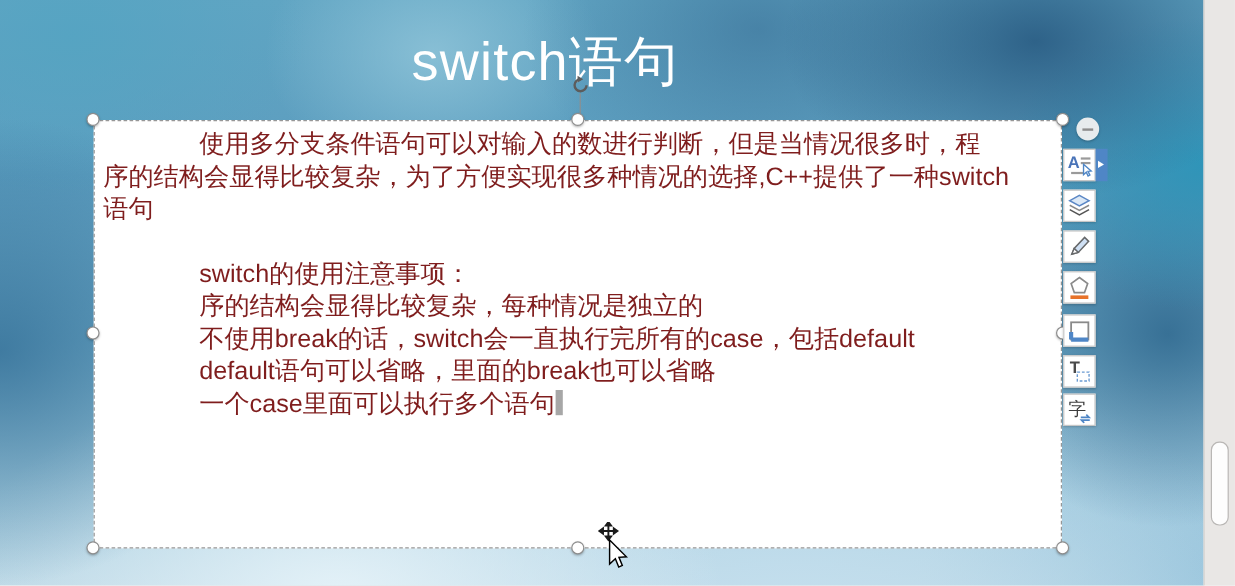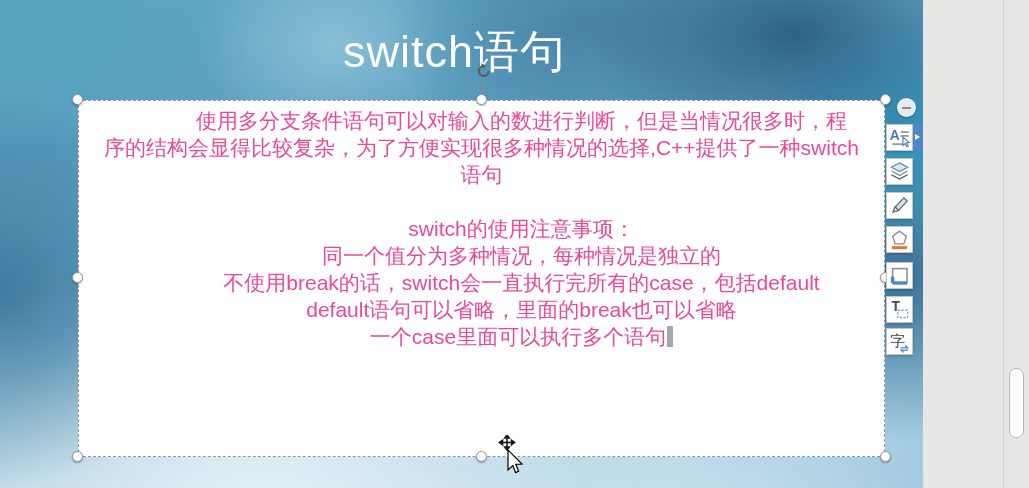--- a/index.html
+++ b/index.html
@@ -1,20 +1,20 @@
 <!DOCTYPE html>
 <html><head>
 <meta charset="utf-8">
 <style>
   html,body{margin:0;padding:0;}
   body{font-family:"Liberation Sans", sans-serif; background:#e9e7e5;}
   .stage{position:relative;width:1029px;height:488px;overflow:hidden;}
 
   
-  .slide{position:absolute;left:0;top:0;width:923px;height:488px;overflow:hidden;
+  .slide{position:absolute;left:0;top:0;width:1003px;height:488px;overflow:hidden;
     background:
       radial-gradient(300px 190px at 86% 7%, rgba(34,82,122,.80), rgba(34,82,122,0) 70%),
       radial-gradient(280px 190px at 63% 5%, rgba(52,104,144,.55), rgba(52,104,144,0) 70%),
       radial-gradient(230px 170px at 100% 28%, rgba(40,148,184,.85), rgba(40,148,184,0) 72%),
       radial-gradient(250px 230px at 97% 57%, rgba(36,92,132,.75), rgba(36,92,132,0) 70%),
       radial-gradient(300px 270px at 0% 60%, rgba(40,100,142,.70), rgba(40,100,142,0) 72%),
       radial-gradient(260px 180px at 6% 6%, rgba(84,164,194,.85), rgba(84,164,194,0) 75%),
       radial-gradient(200px 150px at 36% 9%, rgba(146,198,218,.8), rgba(146,198,218,0) 70%),
       radial-gradient(430px 250px at 28% 102%, rgba(230,243,249,.95), rgba(230,243,249,0) 75%),
       radial-gradient(520px 300px at 66% 106%, rgba(196,223,238,.92), rgba(196,223,238,0) 78%),
@@ -22,21 +22,21 @@
       linear-gradient(180deg,#61a5c3 0%,#5c9dbf 30%,#74afcb 58%,#a4ccde 84%,#bad7e5 100%);}
 
   
   .slide-title{position:absolute;left:343px;top:22px;font-size:45px;font-weight:300;
     color:#ffffff;letter-spacing:1px;white-space:nowrap;}
 
   
   .tbox{position:absolute;left:78px;top:100px;width:807px;height:357px;background:#ffffff;
     border:1px dashed #979797;box-sizing:border-box;}
   .tbox-inner{position:absolute;left:7px;top:6px;right:7px;}
-  .t-line{height:27px;line-height:27px;font-size:21px;color:#ec4899;white-space:nowrap;text-align:center;}
+  .t-line{height:27px;line-height:27px;font-size:21px;color:#7f1d1d;white-space:nowrap;}
   .t-line.ind{padding-left:80px;}
   .caret{display:inline-block;width:6px;height:21px;background:#a7a7a7;vertical-align:-3px;margin-left:1px;}
 
   
   .hdl{position:absolute;width:11px;height:11px;border-radius:50%;background:#fff;
     border:1px solid #8e8e8e;box-shadow:0 1px 2px rgba(0,0,0,.28);box-sizing:border-box;}
   .rot{position:absolute;left:475px;top:62px;width:18px;height:18px;}
   .rot-stem{position:absolute;left:483px;top:78px;width:1px;height:17px;background:#8e8e8e;}
 
   
@@ -66,21 +66,21 @@
   <div class="slide">
     <div class="slide-title">switch语句</div>
 
     <div class="tbox">
       <div class="tbox-inner">
         <div class="t-line ind"><span>使用多分支条件语句可以对输入的数进行判断，但是当情况很多时，程</span></div>
         <div class="t-line"><span>序的结构会显得比较复杂，为了方便实现很多种情况的选择,C++提供了一种switch</span></div>
         <div class="t-line"><span>语句</span></div>
         <div class="t-line"><span></span></div>
         <div class="t-line ind"><span>switch的使用注意事项：</span></div>
-        <div class="t-line ind"><span>同一个值分为多种情况，每种情况是独立的</span></div>
+        <div class="t-line ind"><span>序的结构会显得比较复杂，每种情况是独立的</span></div>
         <div class="t-line ind"><span>不使用break的话，switch会一直执行完所有的case，包括default</span></div>
         <div class="t-line ind"><span>default语句可以省略，里面的break也可以省略</span></div>
         <div class="t-line ind"><span>一个case里面可以执行多个语句</span><span class="caret"></span></div>
       </div>
     </div>
 
     <div class="rot-stem"></div>
     <div class="rot">
       <svg width="18" height="18" viewBox="0 0 18 18">
         <path d="M13.8 9 A5 5 0 1 1 9 4" fill="none" stroke="#5c5c5c" stroke-width="2"></path>

